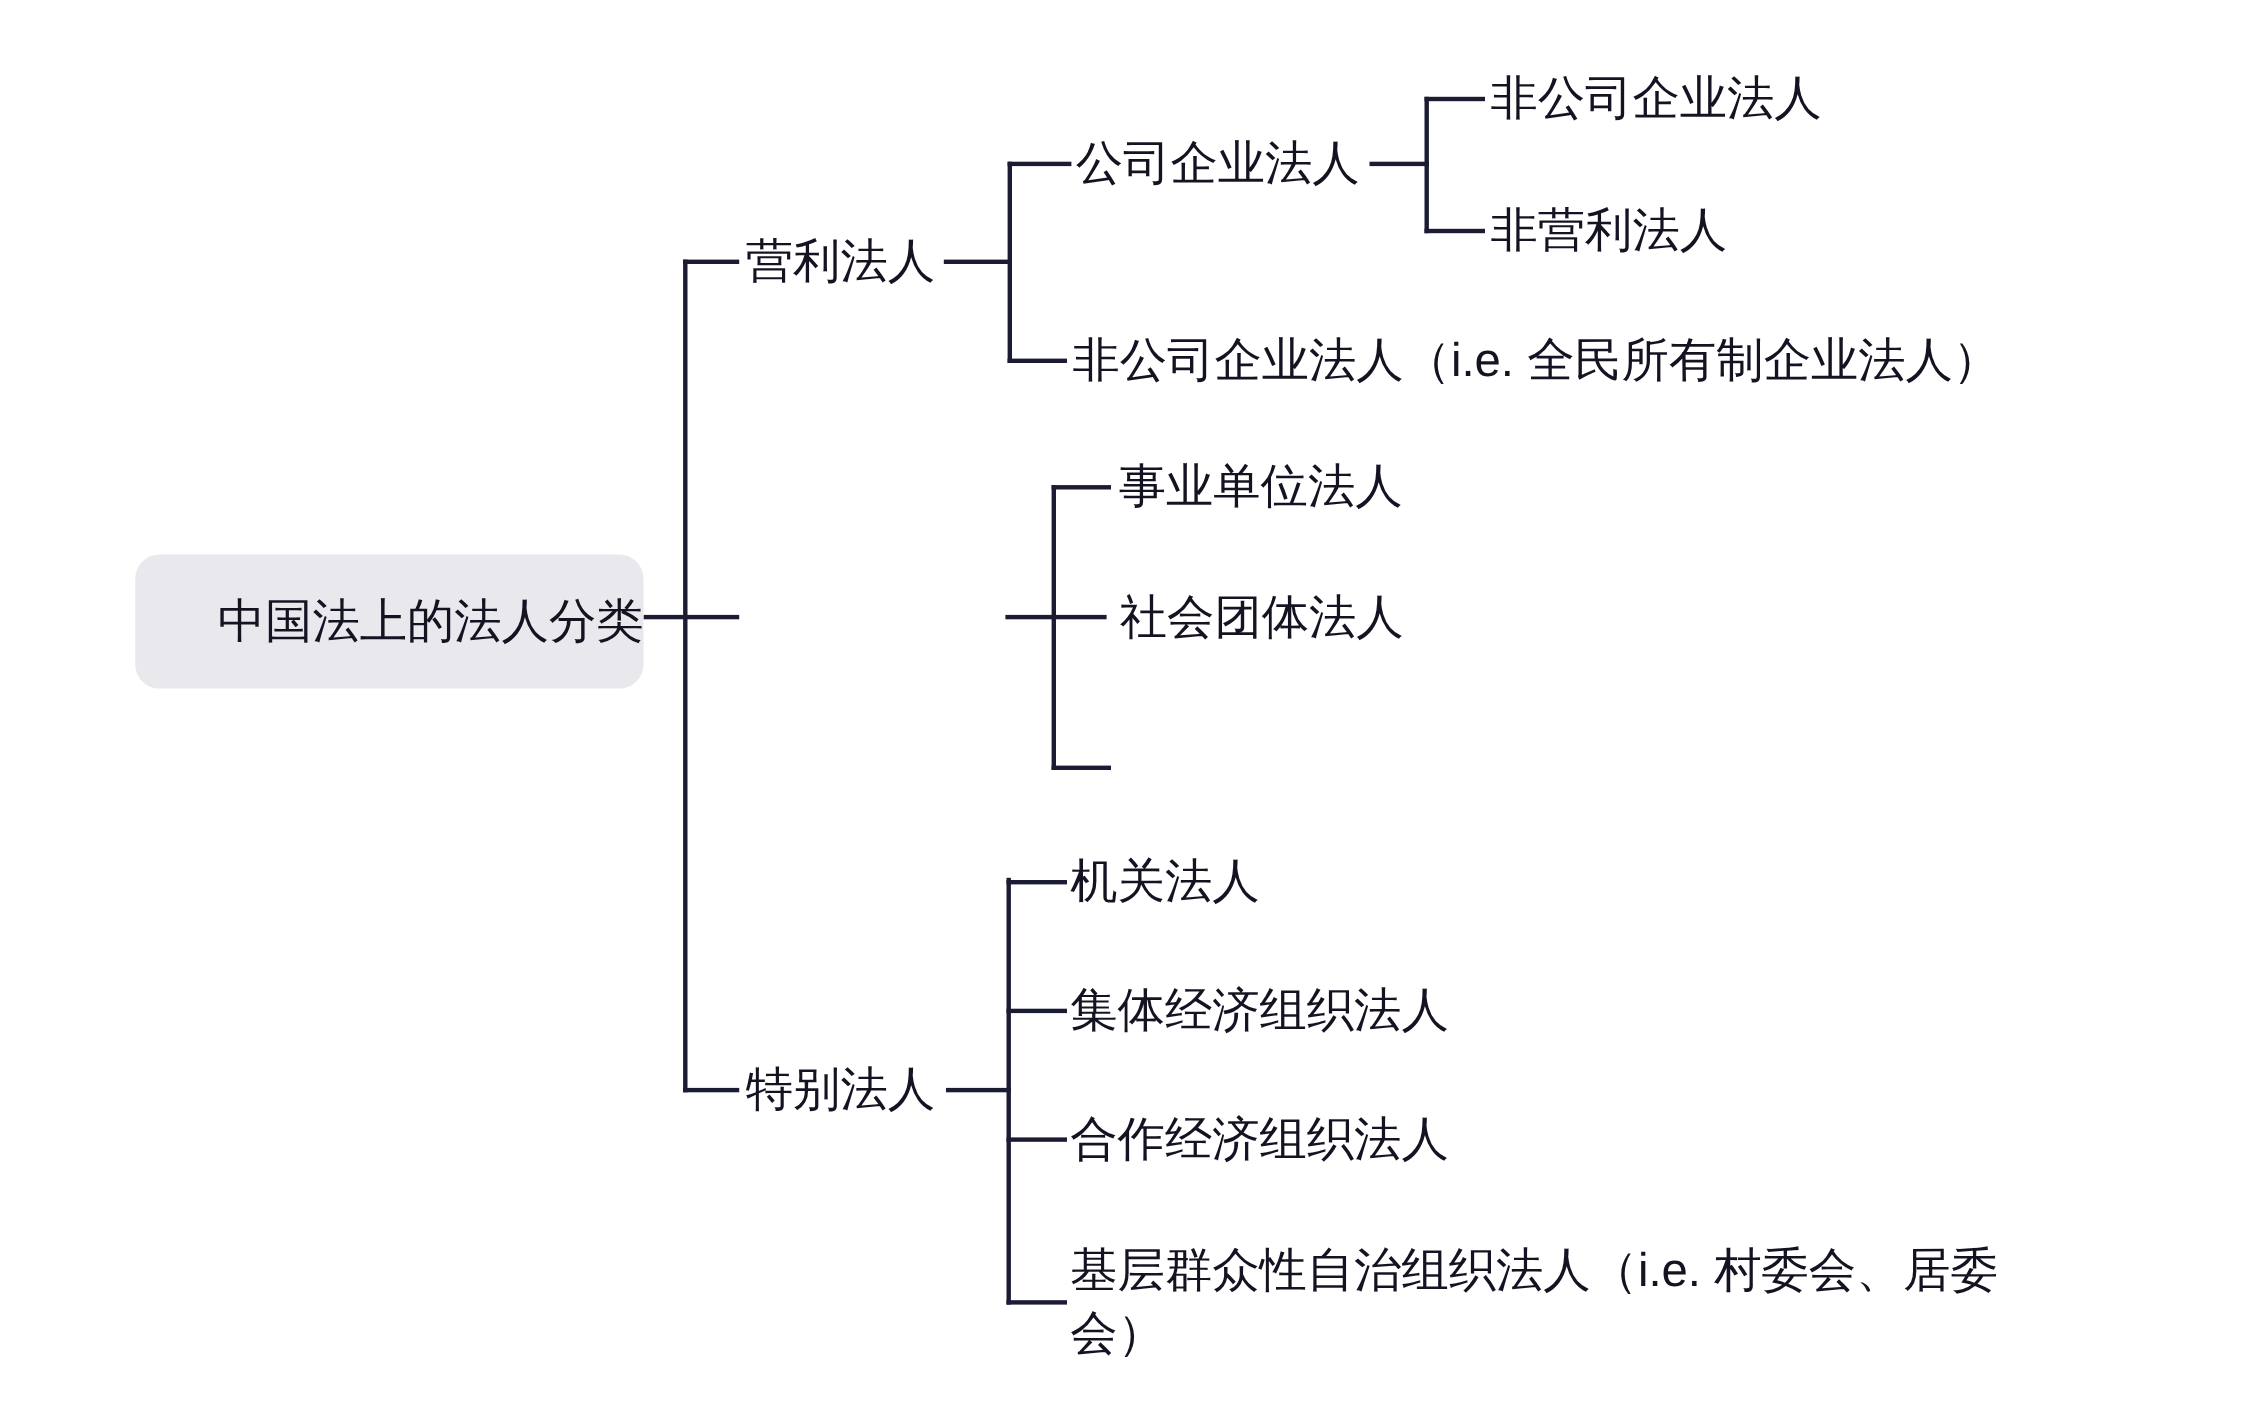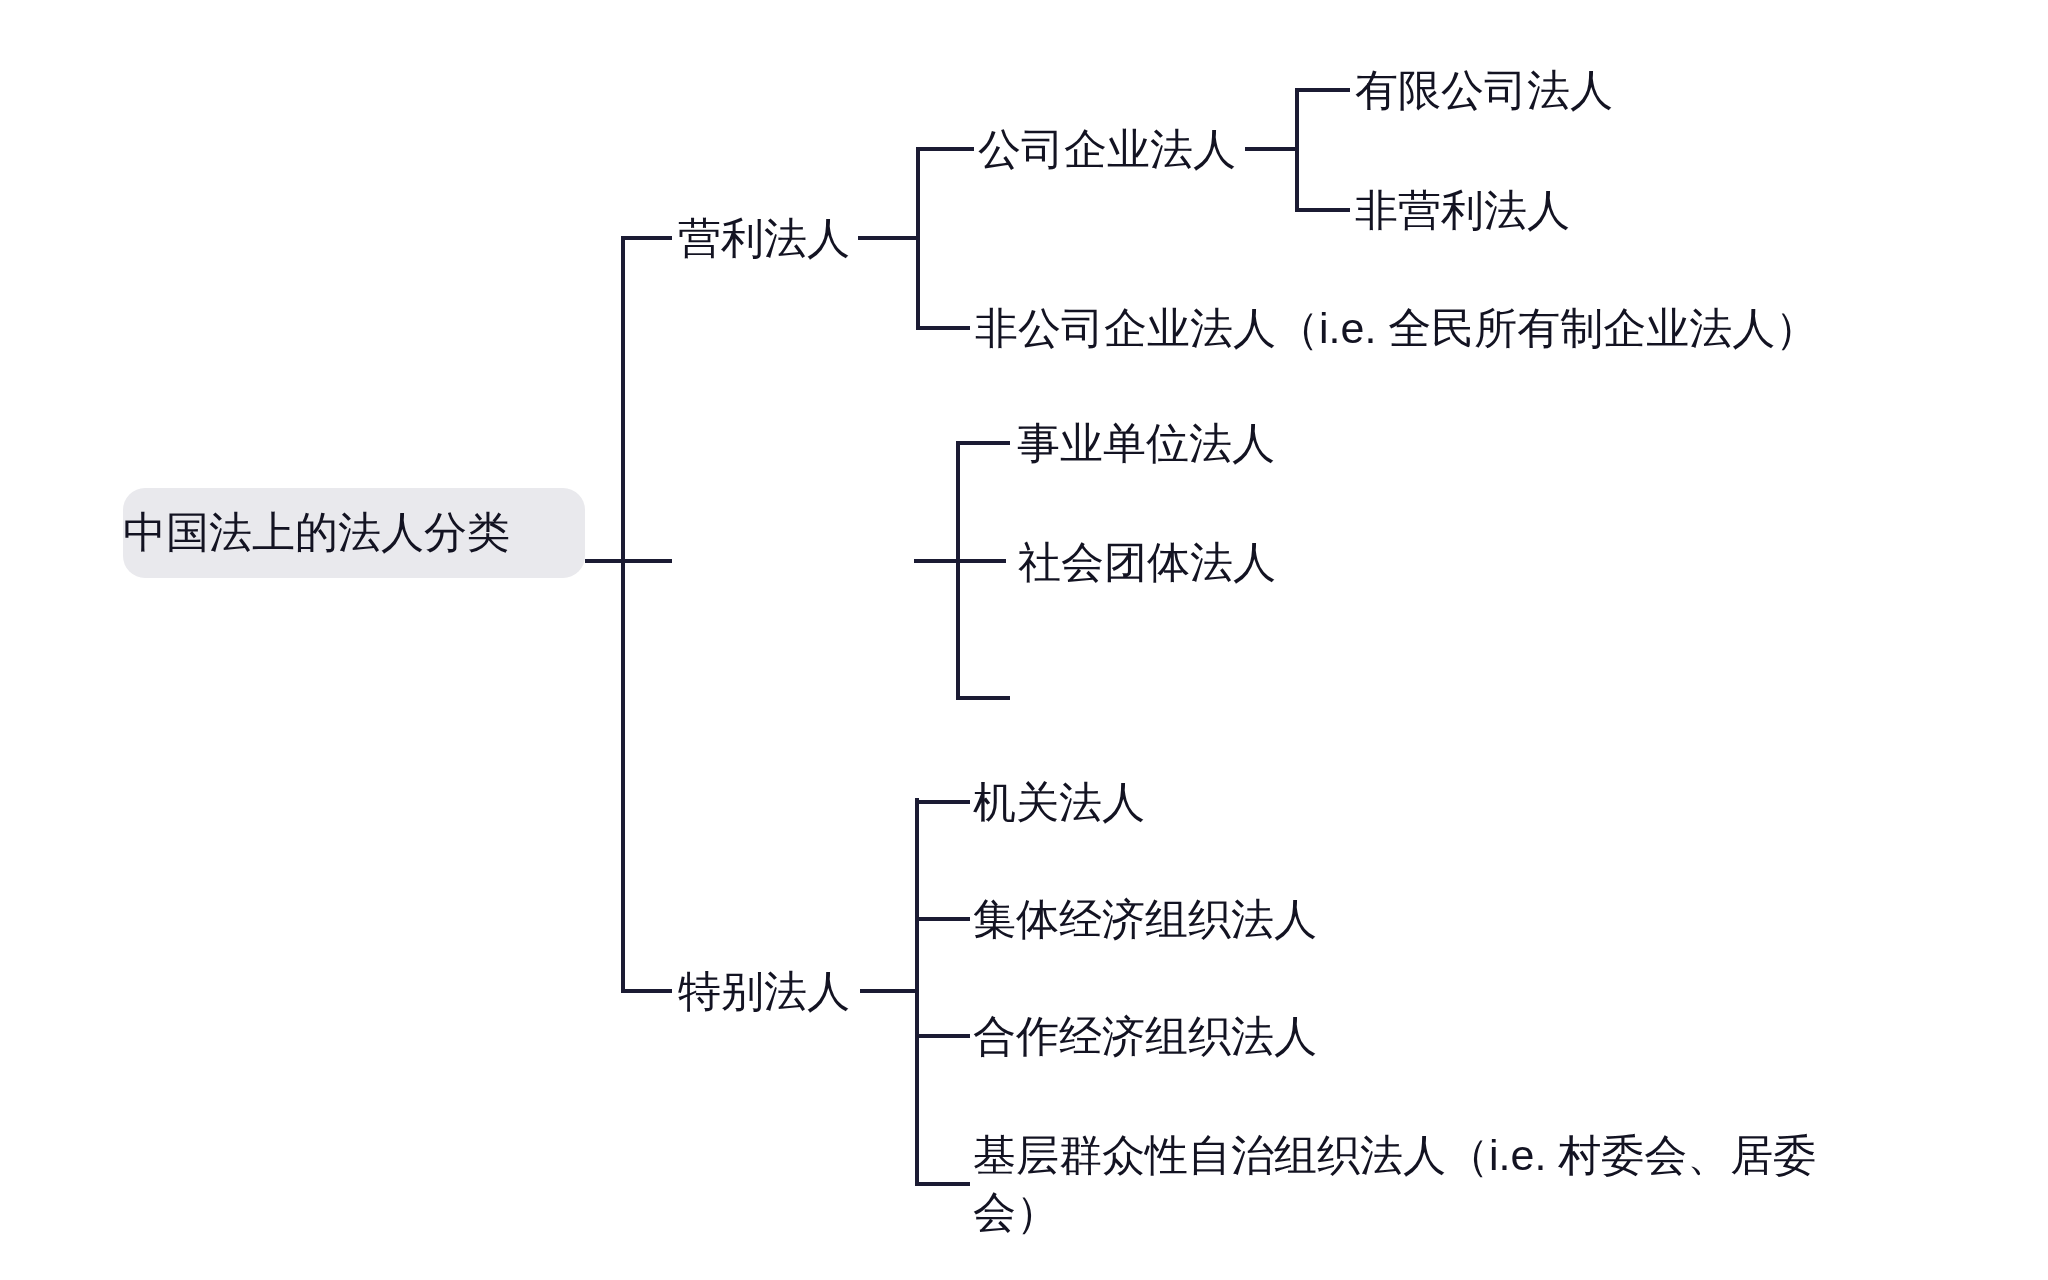--- a/index.html
+++ b/index.html
@@ -15,23 +15,23 @@
   .label{
     position:absolute;
     transform:translateY(-50%);
     font-size:43px;
     color:var(--text);
     white-space:nowrap;
     line-height:1.32;
   }
   .label.wrap{white-space:normal;max-width:920px;}
   .rootnode{
-    position:absolute;left:123px;top:488px;width:462px;height:90px;
+    position:absolute;left:123px;top:504px;width:462px;height:122px;
     background:var(--root_bg);border-radius:22px;
-    display:flex;align-items:center;justify-content:flex-start;
+    display:flex;align-items:center;justify-content:flex-end;
   }
   .rootnode span{font-size:43px;color:var(--text);white-space:nowrap;}
 </style>
 </head>
 <body>
 
 <div class="canvas">
 
   <div class="connector" style="left:621px;top:236px;width:4px;height:757px"></div>
   <div class="connector" style="left:916px;top:147px;width:4px;height:183px"></div>
@@ -60,21 +60,21 @@
   <div class="rootnode">
     <span>中国法上的法人分类</span>
   </div>
 
   <div class="label" style="left:678px;top:238px">营利法人</div>
   <div class="label" style="left:678px;top:991px">特别法人</div>
 
   <div class="label" style="left:978px;top:149px">公司企业法人</div>
   <div class="label" style="left:975px;top:328px">非公司企业法人（i.e. 全民所有制企业法人）</div>
 
-  <div class="label" style="left:1355px;top:90px">有限公司法人</div>
+  <div class="label" style="left:1355px;top:90px">非公司企业法人</div>
   <div class="label" style="left:1355px;top:210px">非营利法人</div>
 
   <div class="label" style="left:1018px;top:562px">社会团体法人</div>
   <div class="label" style="left:1017px;top:443px">事业单位法人</div>
 
   <div class="label" style="left:973px;top:802px">机关法人</div>
   <div class="label" style="left:973px;top:919px">集体经济组织法人</div>
   <div class="label wrap" style="left:973px;top:1184px">基层群众性自治组织法人（i.e. 村委会、居委会）</div>
   <div class="label" style="left:973px;top:1036px">合作经济组织法人</div>
 

